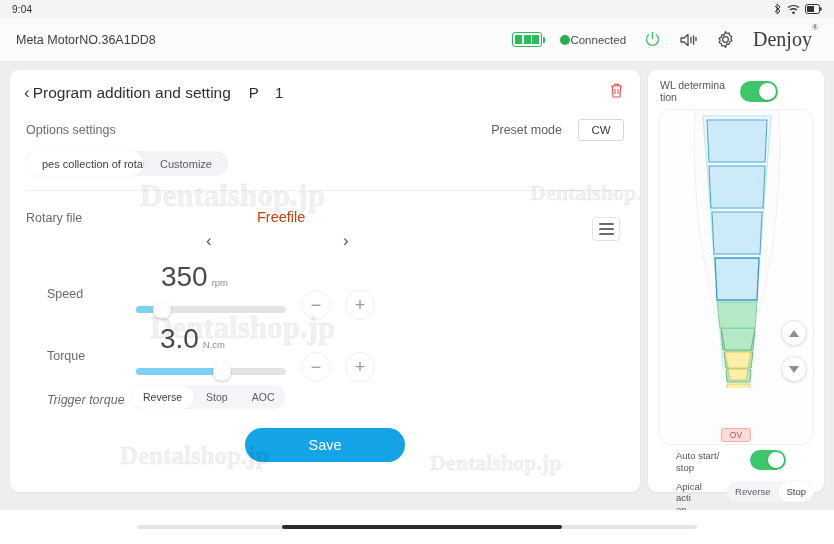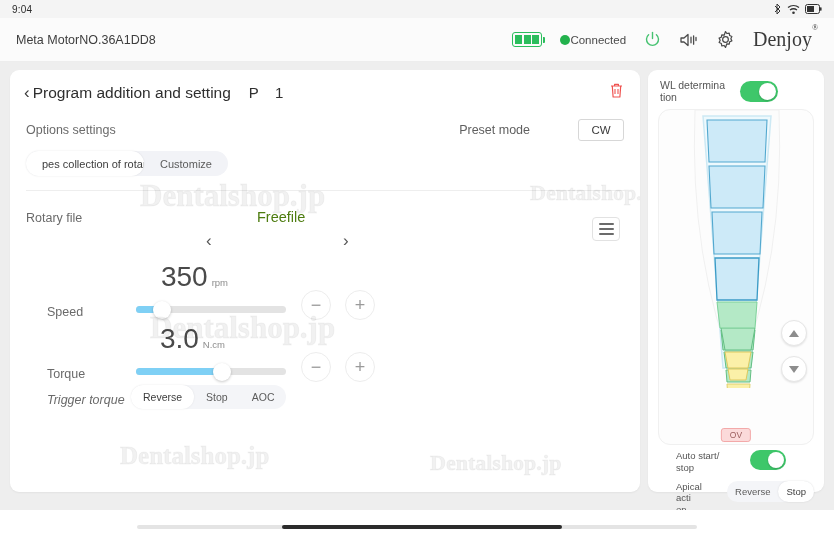--- a/index.html
+++ b/index.html
@@ -58,21 +58,21 @@
   .card-head { display: flex; align-items: center; padding: 12px 16px 6px 14px; }
   .back-chev { font-size: 17px; color: #3a3a3a; margin-right: 3px; cursor: pointer; line-height: 1; }
   .card-title { font-size: 15.5px; color: #2f2f2f; }
   .prog-label { font-size: 15px; color: #2f2f2f; margin-left: 18px; }
   .prog-num { font-size: 15px; color: #2f2f2f; margin-left: 16px; }
   .trash { margin-left: auto; cursor: pointer; }
 
   .row { display: flex; align-items: center; padding: 0 16px; }
   .lbl { font-size: 12.5px; color: #6a6a6a; }
 
-  .opts-row { margin-top: 10px; gap: 32px; }
+  .opts-row { margin-top: 10px; }
   .opts-row .lbl { width: 230px; }
   .preset-lbl { font-size: 12.5px; color: #5f5f5f; margin-left: auto; }
   .cw-btn {
     margin-left: 16px; width: 46px; height: 22px; border: 1px solid #d7d7d7;
     border-radius: 3px; background: #fff; font-size: 11.5px; color: #3a3a3a;
     display: flex; align-items: center; justify-content: center; cursor: pointer;
   }
 
   
   .seg {
@@ -85,38 +85,38 @@
     white-space: nowrap; overflow: hidden;
   }
   .seg .segitem.active { background: #ffffff; color: #3d3d3d; box-shadow: 0 0 2px rgba(0,0,0,.10); }
   .seg .segitem.truncate { max-width: 118px; }
 
   .divider { height: 1px; background: #eeeeee; margin: 14px 16px 0 16px; }
 
   
   .rotary { margin-top: 14px; position: relative; height: 54px; }
   .rotary .lbl { position: absolute; left: 16px; top: 6px; }
-  .rf-value { position: absolute; left: 247px; top: 4px; font-size: 14.5px; color: #4d7c0f; }
+  .rf-value { position: absolute; left: 247px; top: 4px; font-size: 14.5px; color: #c2410c; }
   .rf-prev { position: absolute; left: 196px; top: 26px; font-size: 17px; color: #555; cursor: pointer; }
   .rf-next { position: absolute; left: 333px; top: 26px; font-size: 17px; color: #555; cursor: pointer; }
   .rf-menu {
     position: absolute; right: 20px; top: 12px; width: 28px; height: 24px;
     border: 1px solid #e2e2e2; border-radius: 4px; background: #fff;
     display: flex; flex-direction: column; justify-content: center; align-items: center; gap: 3px;
     cursor: pointer;
   }
   .rf-menu i { width: 15px; height: 2px; background: #6b6b6b; border-radius: 1px; display: block; }
   .rf-menu i:nth-child(2) { width: 15px; }
 
   
   .vblock { position: relative; height: 62px; }
   .vnum { position: absolute; text-align: right; }
   .vnum .num { font-size: 28px; color: #4a4a4a; font-weight: 300; }
   .vnum .unit { font-size: 9.5px; color: #8d8d8d; margin-left: 4px; }
-  .vblock .lbl { position: absolute; left: 37px; top: 46px; }
+  .vblock .lbl { position: absolute; left: 37px; top: 28px; }
   .track {
     position: absolute; left: 126px; top: 47px; width: 150px; height: 7px;
     background: #e3e3e3; border-radius: 4px;
   }
   .track .fill { height: 7px; background: #7fd0f5; border-radius: 4px; }
   .track .thumb {
     position: absolute; top: -5.5px; width: 18px; height: 18px; border-radius: 50%;
     background: #ffffff; box-shadow: 0 1px 3px rgba(0,0,0,.22); cursor: pointer;
     transform: translateX(-9px);
   }
@@ -338,20 +338,23 @@
       
       <div class="trig">
         <span class="lbl">Trigger torque</span>
         <div class="trig-seg">
           <div class="segitem active">Reverse</div>
           <div class="segitem">Stop</div>
           <div class="segitem">AOC</div>
         </div>
       </div>
 
+      <div class="save-wrap">
+        <button class="save-btn">Save</button>
+      </div>
 
       
       <div class="wm" style="left:130px; top:108px; font-size:31px;">Dentalshop.jp</div>
       <div class="wm" style="left:140px; top:240px; font-size:31px;">Dentalshop.jp</div>
       <div class="wm" style="left:110px; top:372px; font-size:25px;">Dentalshop.jp</div>
       <div class="wm" style="left:420px; top:380px; font-size:22px;">Dentalshop.jp</div>
       <div class="wm" style="left:520px; top:110px; font-size:22px;">Dentalshop.jp</div>
     </div>
 
     <div class="rpanel">

